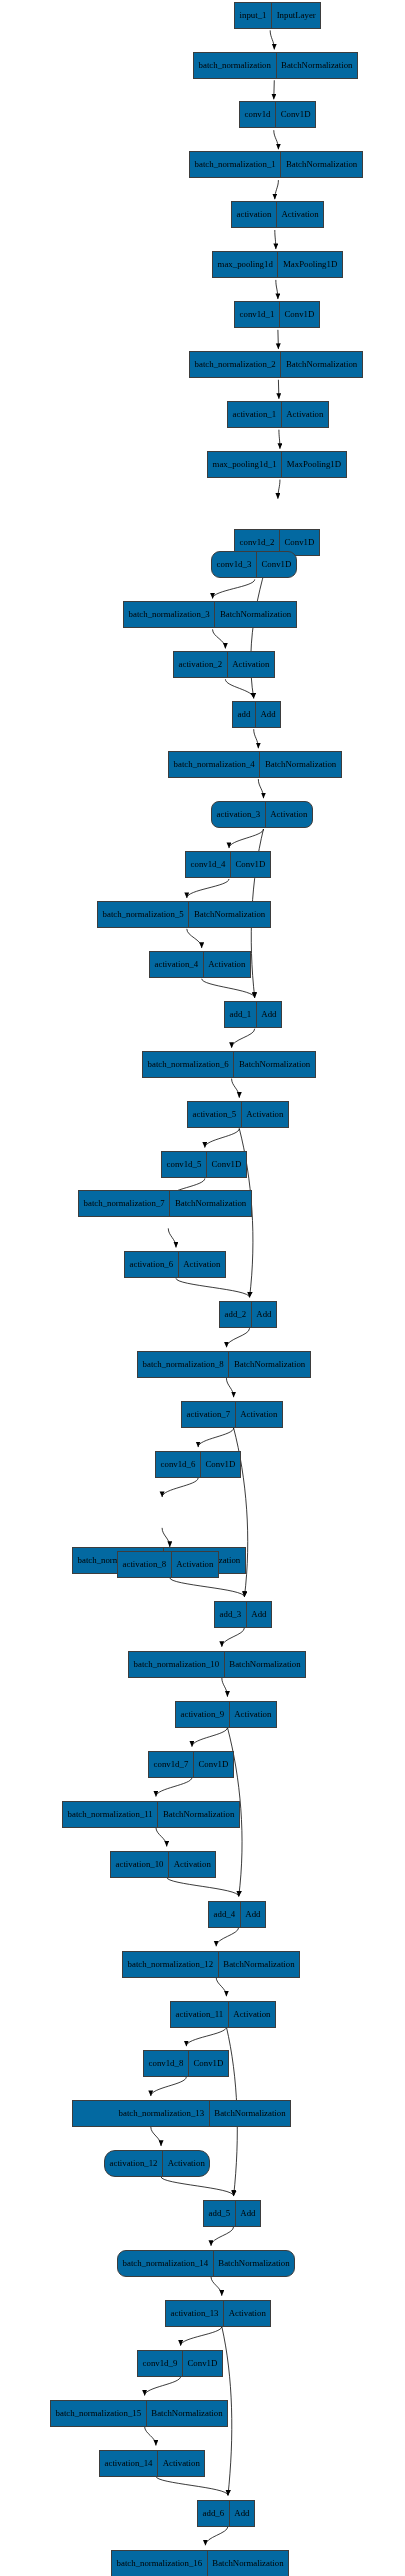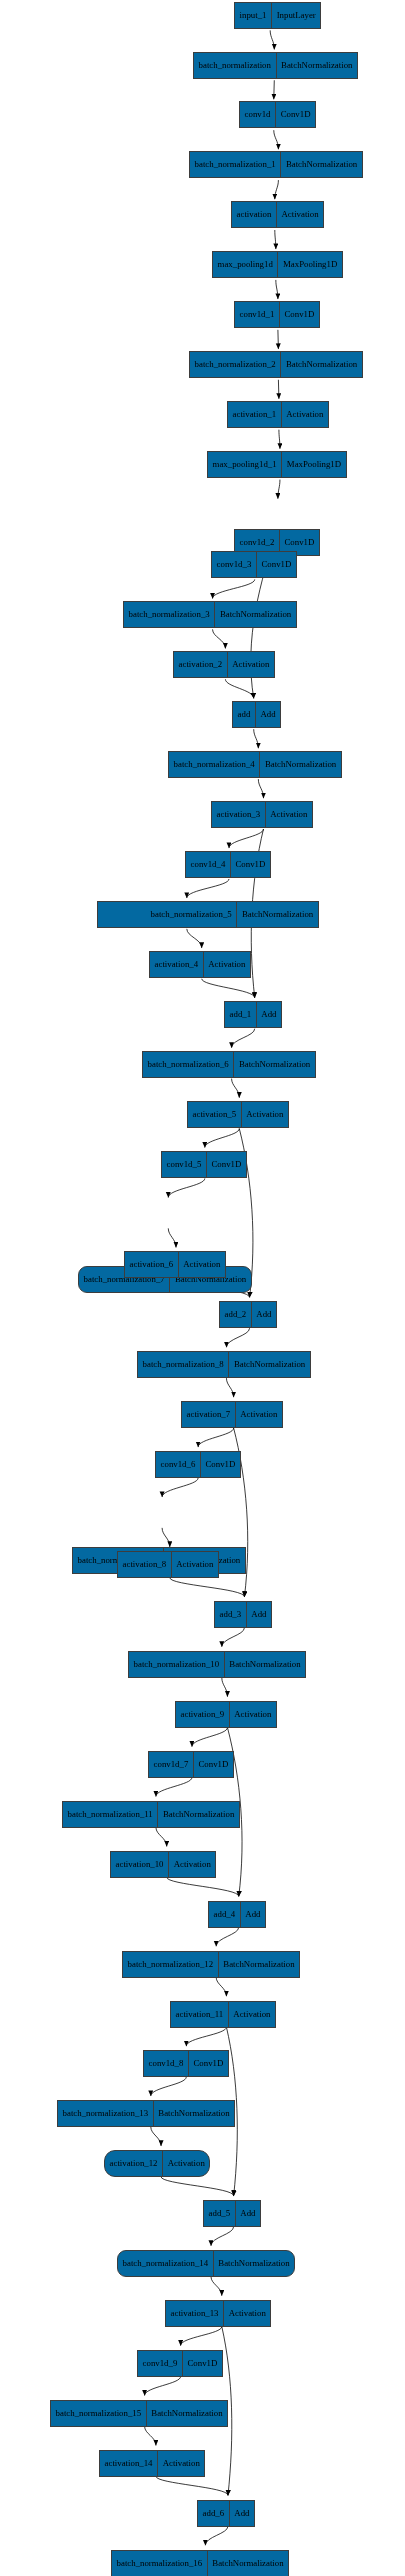--- a/index.html
+++ b/index.html
@@ -174,49 +174,49 @@
         <div class="cell type">Activation</div>
       </div>
       <div class="node" style="left: 207px; top: 451px;">
         <div class="cell name">max_pooling1d_1</div>
         <div class="cell type">MaxPooling1D</div>
       </div>
       <div class="node" style="left: 234px; top: 501px; margin-top: 28px;">
         <div class="cell name">conv1d_2</div>
         <div class="cell type">Conv1D</div>
       </div>
-      <div class="node" style="left: 211px; top: 551px;">
+      <div class="node" style="left: 211px; top: 551px; border-radius: 9px;">
         <div class="cell name">conv1d_3</div>
         <div class="cell type">Conv1D</div>
       </div>
       <div class="node" style="left: 123px; top: 601px;">
         <div class="cell name">batch_normalization_3</div>
         <div class="cell type">BatchNormalization</div>
       </div>
       <div class="node" style="left: 173px; top: 651px;">
         <div class="cell name">activation_2</div>
         <div class="cell type">Activation</div>
       </div>
       <div class="node" style="left: 232px; top: 701px;">
         <div class="cell name">add</div>
         <div class="cell type">Add</div>
       </div>
       <div class="node" style="left: 168px; top: 751px;">
         <div class="cell name">batch_normalization_4</div>
         <div class="cell type">BatchNormalization</div>
       </div>
-      <div class="node" style="left: 211px; top: 801px;">
+      <div class="node" style="left: 211px; top: 801px; border-radius: 8px;">
         <div class="cell name">activation_3</div>
         <div class="cell type">Activation</div>
       </div>
       <div class="node" style="left: 185px; top: 851px;">
         <div class="cell name">conv1d_4</div>
         <div class="cell type">Conv1D</div>
       </div>
-      <div class="node" style="left: 97px; top: 901px; padding-left: 48px;">
+      <div class="node" style="left: 97px; top: 901px;">
         <div class="cell name">batch_normalization_5</div>
         <div class="cell type">BatchNormalization</div>
       </div>
       <div class="node" style="left: 149px; top: 951px;">
         <div class="cell name">activation_4</div>
         <div class="cell type">Activation</div>
       </div>
       <div class="node" style="left: 224px; top: 1001px;">
         <div class="cell name">add_1</div>
         <div class="cell type">Add</div>
@@ -226,21 +226,21 @@
         <div class="cell type">BatchNormalization</div>
       </div>
       <div class="node" style="left: 187px; top: 1101px;">
         <div class="cell name">activation_5</div>
         <div class="cell type">Activation</div>
       </div>
       <div class="node" style="left: 161px; top: 1151px;">
         <div class="cell name">conv1d_5</div>
         <div class="cell type">Conv1D</div>
       </div>
-      <div class="node" style="left: 78px; top: 1266px; border-radius: 9px;">
+      <div class="node" style="left: 78px; top: 1190px;">
         <div class="cell name">batch_normalization_7</div>
         <div class="cell type">BatchNormalization</div>
       </div>
       <div class="node" style="left: 124px; top: 1251px;">
         <div class="cell name">activation_6</div>
         <div class="cell type">Activation</div>
       </div>
       <div class="node" style="left: 219px; top: 1301px;">
         <div class="cell name">add_2</div>
         <div class="cell type">Add</div>
@@ -298,21 +298,21 @@
         <div class="cell type">BatchNormalization</div>
       </div>
       <div class="node" style="left: 170px; top: 2001px;">
         <div class="cell name">activation_11</div>
         <div class="cell type">Activation</div>
       </div>
       <div class="node" style="left: 143px; top: 2050px;">
         <div class="cell name">conv1d_8</div>
         <div class="cell type">Conv1D</div>
       </div>
-      <div class="node" style="left: 57px; top: 2100px;">
+      <div class="node" style="left: 72px; top: 2100px; padding-left: 41px;">
         <div class="cell name">batch_normalization_13</div>
         <div class="cell type">BatchNormalization</div>
       </div>
       <div class="node" style="left: 104px; top: 2150px; border-radius: 11px;">
         <div class="cell name">activation_12</div>
         <div class="cell type">Activation</div>
       </div>
       <div class="node" style="left: 203px; top: 2200px;">
         <div class="cell name">add_5</div>
         <div class="cell type">Add</div>

